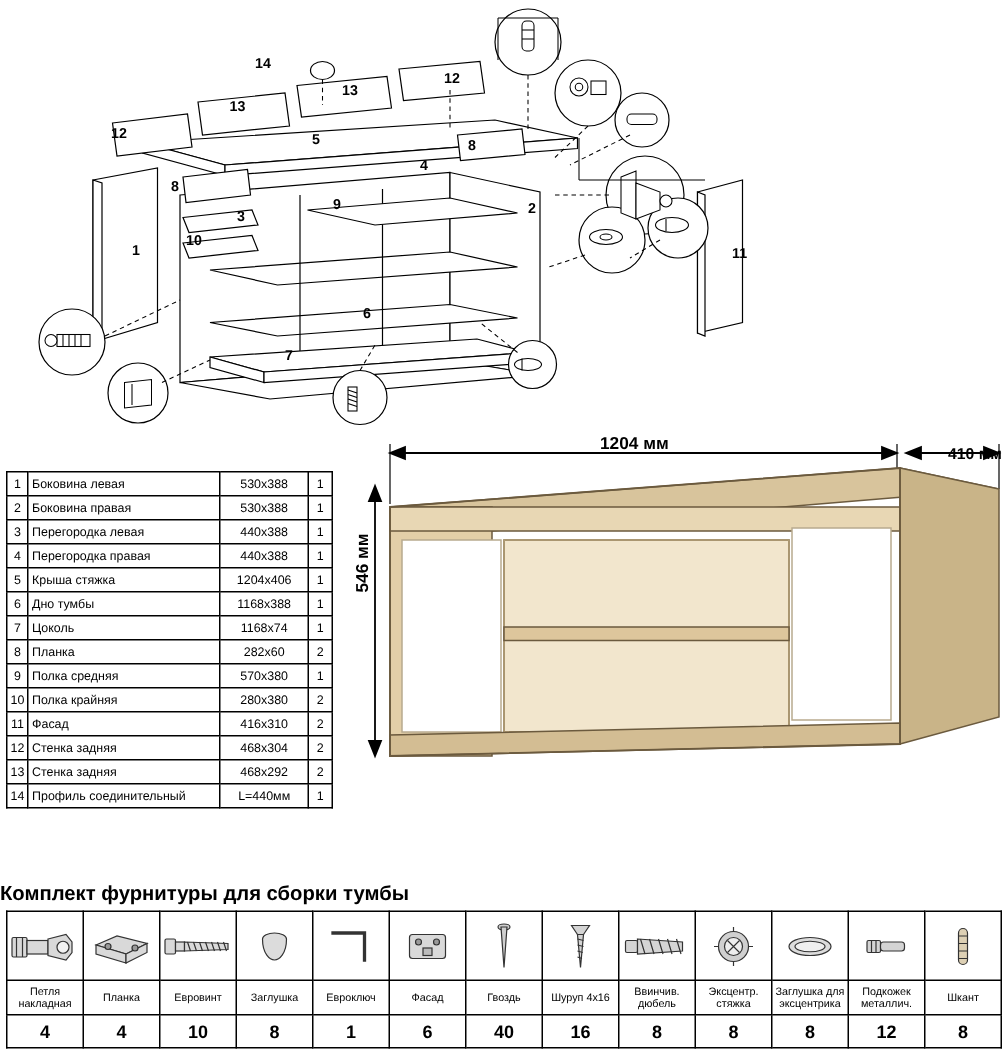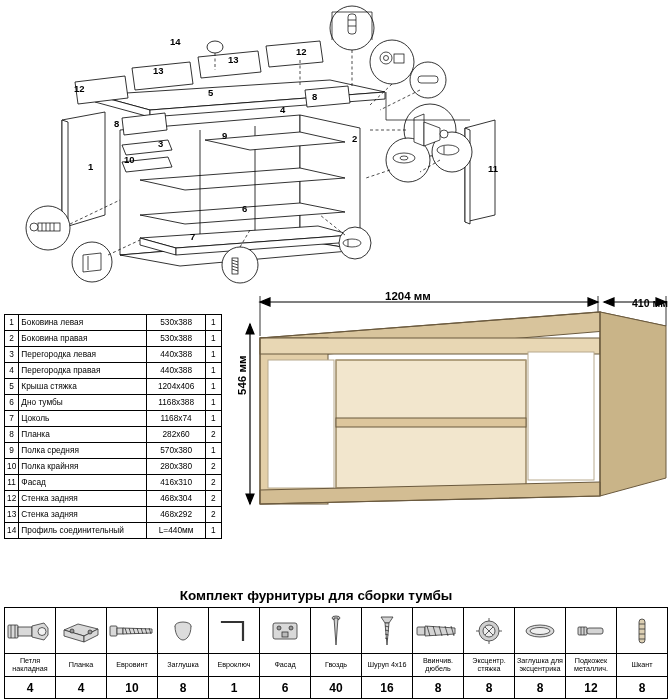--- a/index.html
+++ b/index.html
@@ -48,35 +48,34 @@
     position: absolute;
     left: 232px; top: 282px;
     width: 438px; height: 270px;
   }
   .dim-label {
     position: absolute;
     font-size: 11.5px;
     font-weight: bold;
     color: #000;
   }
-  #dim-width { left: 385px; top: 290px; }
+  #dim-width { left: 400px; top: 290px; }
   #dim-depth { left: 608px; top: 297px; font-size: 10.5px; margin-left: 24px; }
   #dim-height {
     left: 236px; top: 395px;
     transform: rotate(-90deg);
     transform-origin: left top;
     white-space: nowrap;
   }
 
   
   #kit-title {
     position: absolute;
     left: 0; top: 588px;
     width: 632px;
-    text-align: center;
     font-size: 13.5px;
     font-weight: bold;
   }
   #kit-table {
     position: absolute;
     left: 4px;
     top: 607px;
     width: 664px;
     border-collapse: collapse;
     table-layout: fixed;

